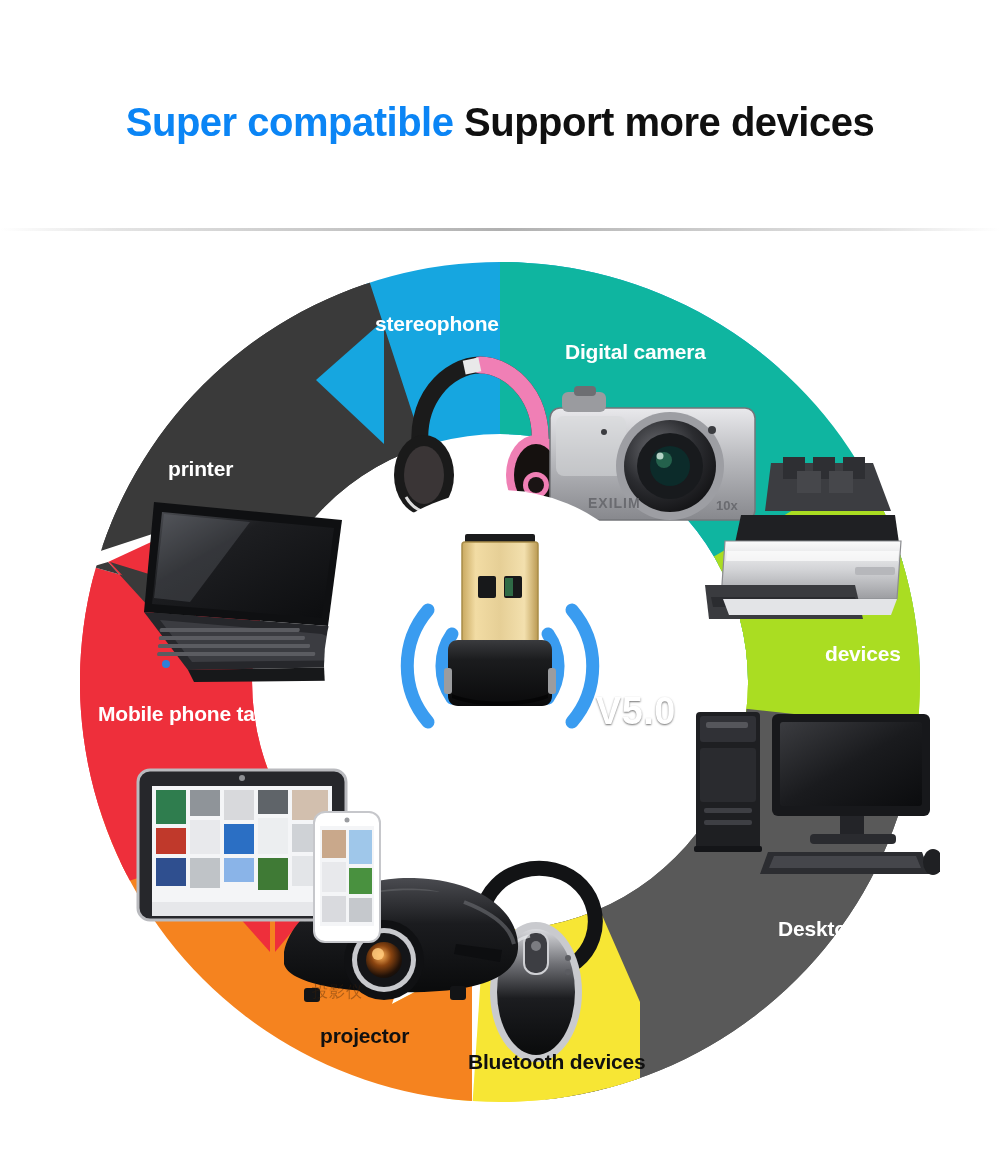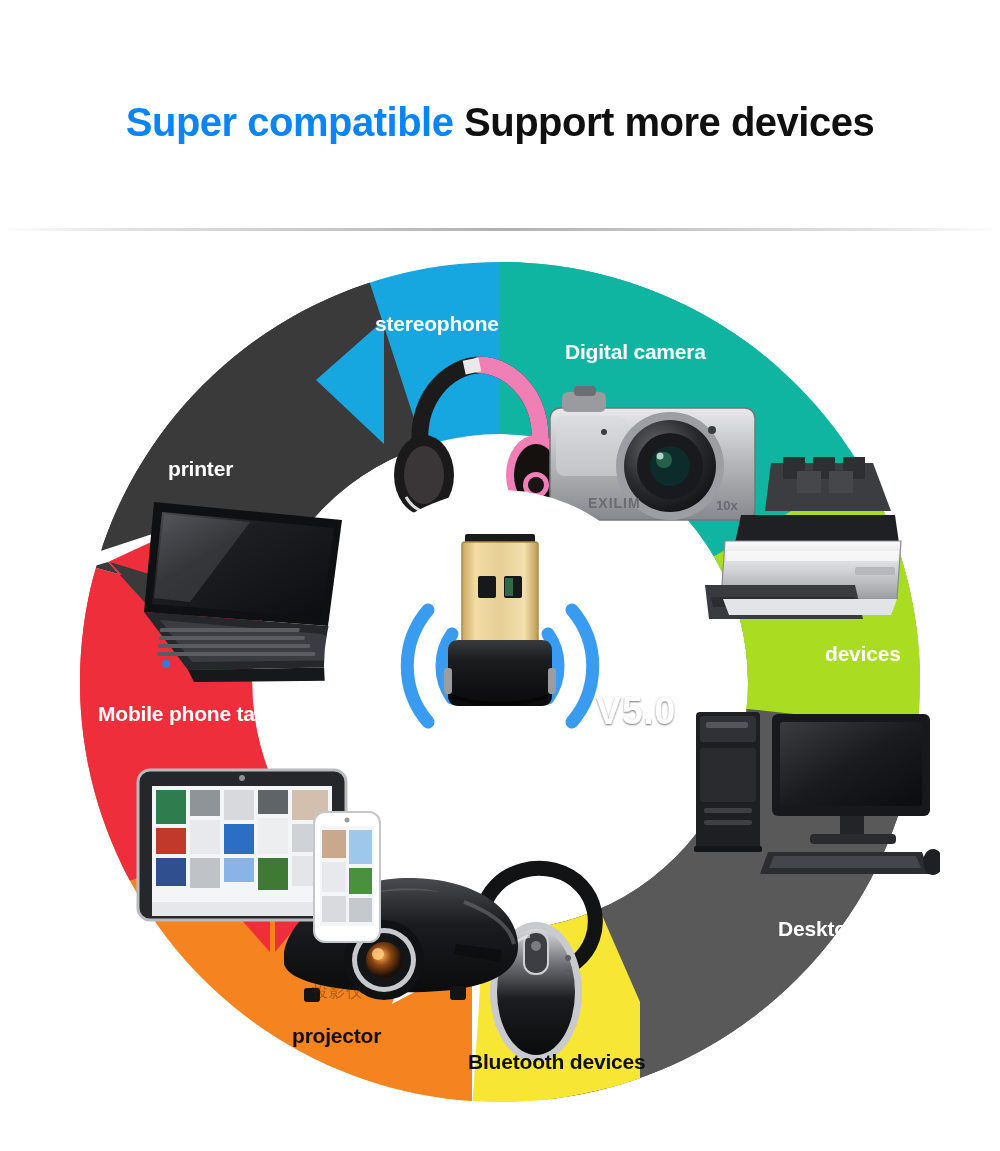--- a/index.html
+++ b/index.html
@@ -76,21 +76,21 @@
     color: #ffffff;
     font-weight: bold;
   }
   .seg-label.dark { color: #101010; }
 
   .lbl-stereophone     { left: 295px; top:  50px; }
   .lbl-digital-camera  { left: 485px; top:  78px; }
   .lbl-printer         { left: 745px; top: 380px; }
   .lbl-desktop         { left: 650px; top: 655px; margin-left: 48px; }
   .lbl-earphone        { left: 388px; top: 788px; }
-  .lbl-projector       { left: 212px; top: 762px; }
+  .lbl-projector       { left: 240px; top: 762px; }
   .lbl-mobile          { left:  18px; top: 440px; }
   .lbl-notebook        { left:  88px; top: 195px; }
 
   
   .cn-watermark {
     position: absolute;
     left: 232px; top: 720px;
     font-size: 16px;
     color: rgba(60,35,10,0.38);
     letter-spacing: 1px;

